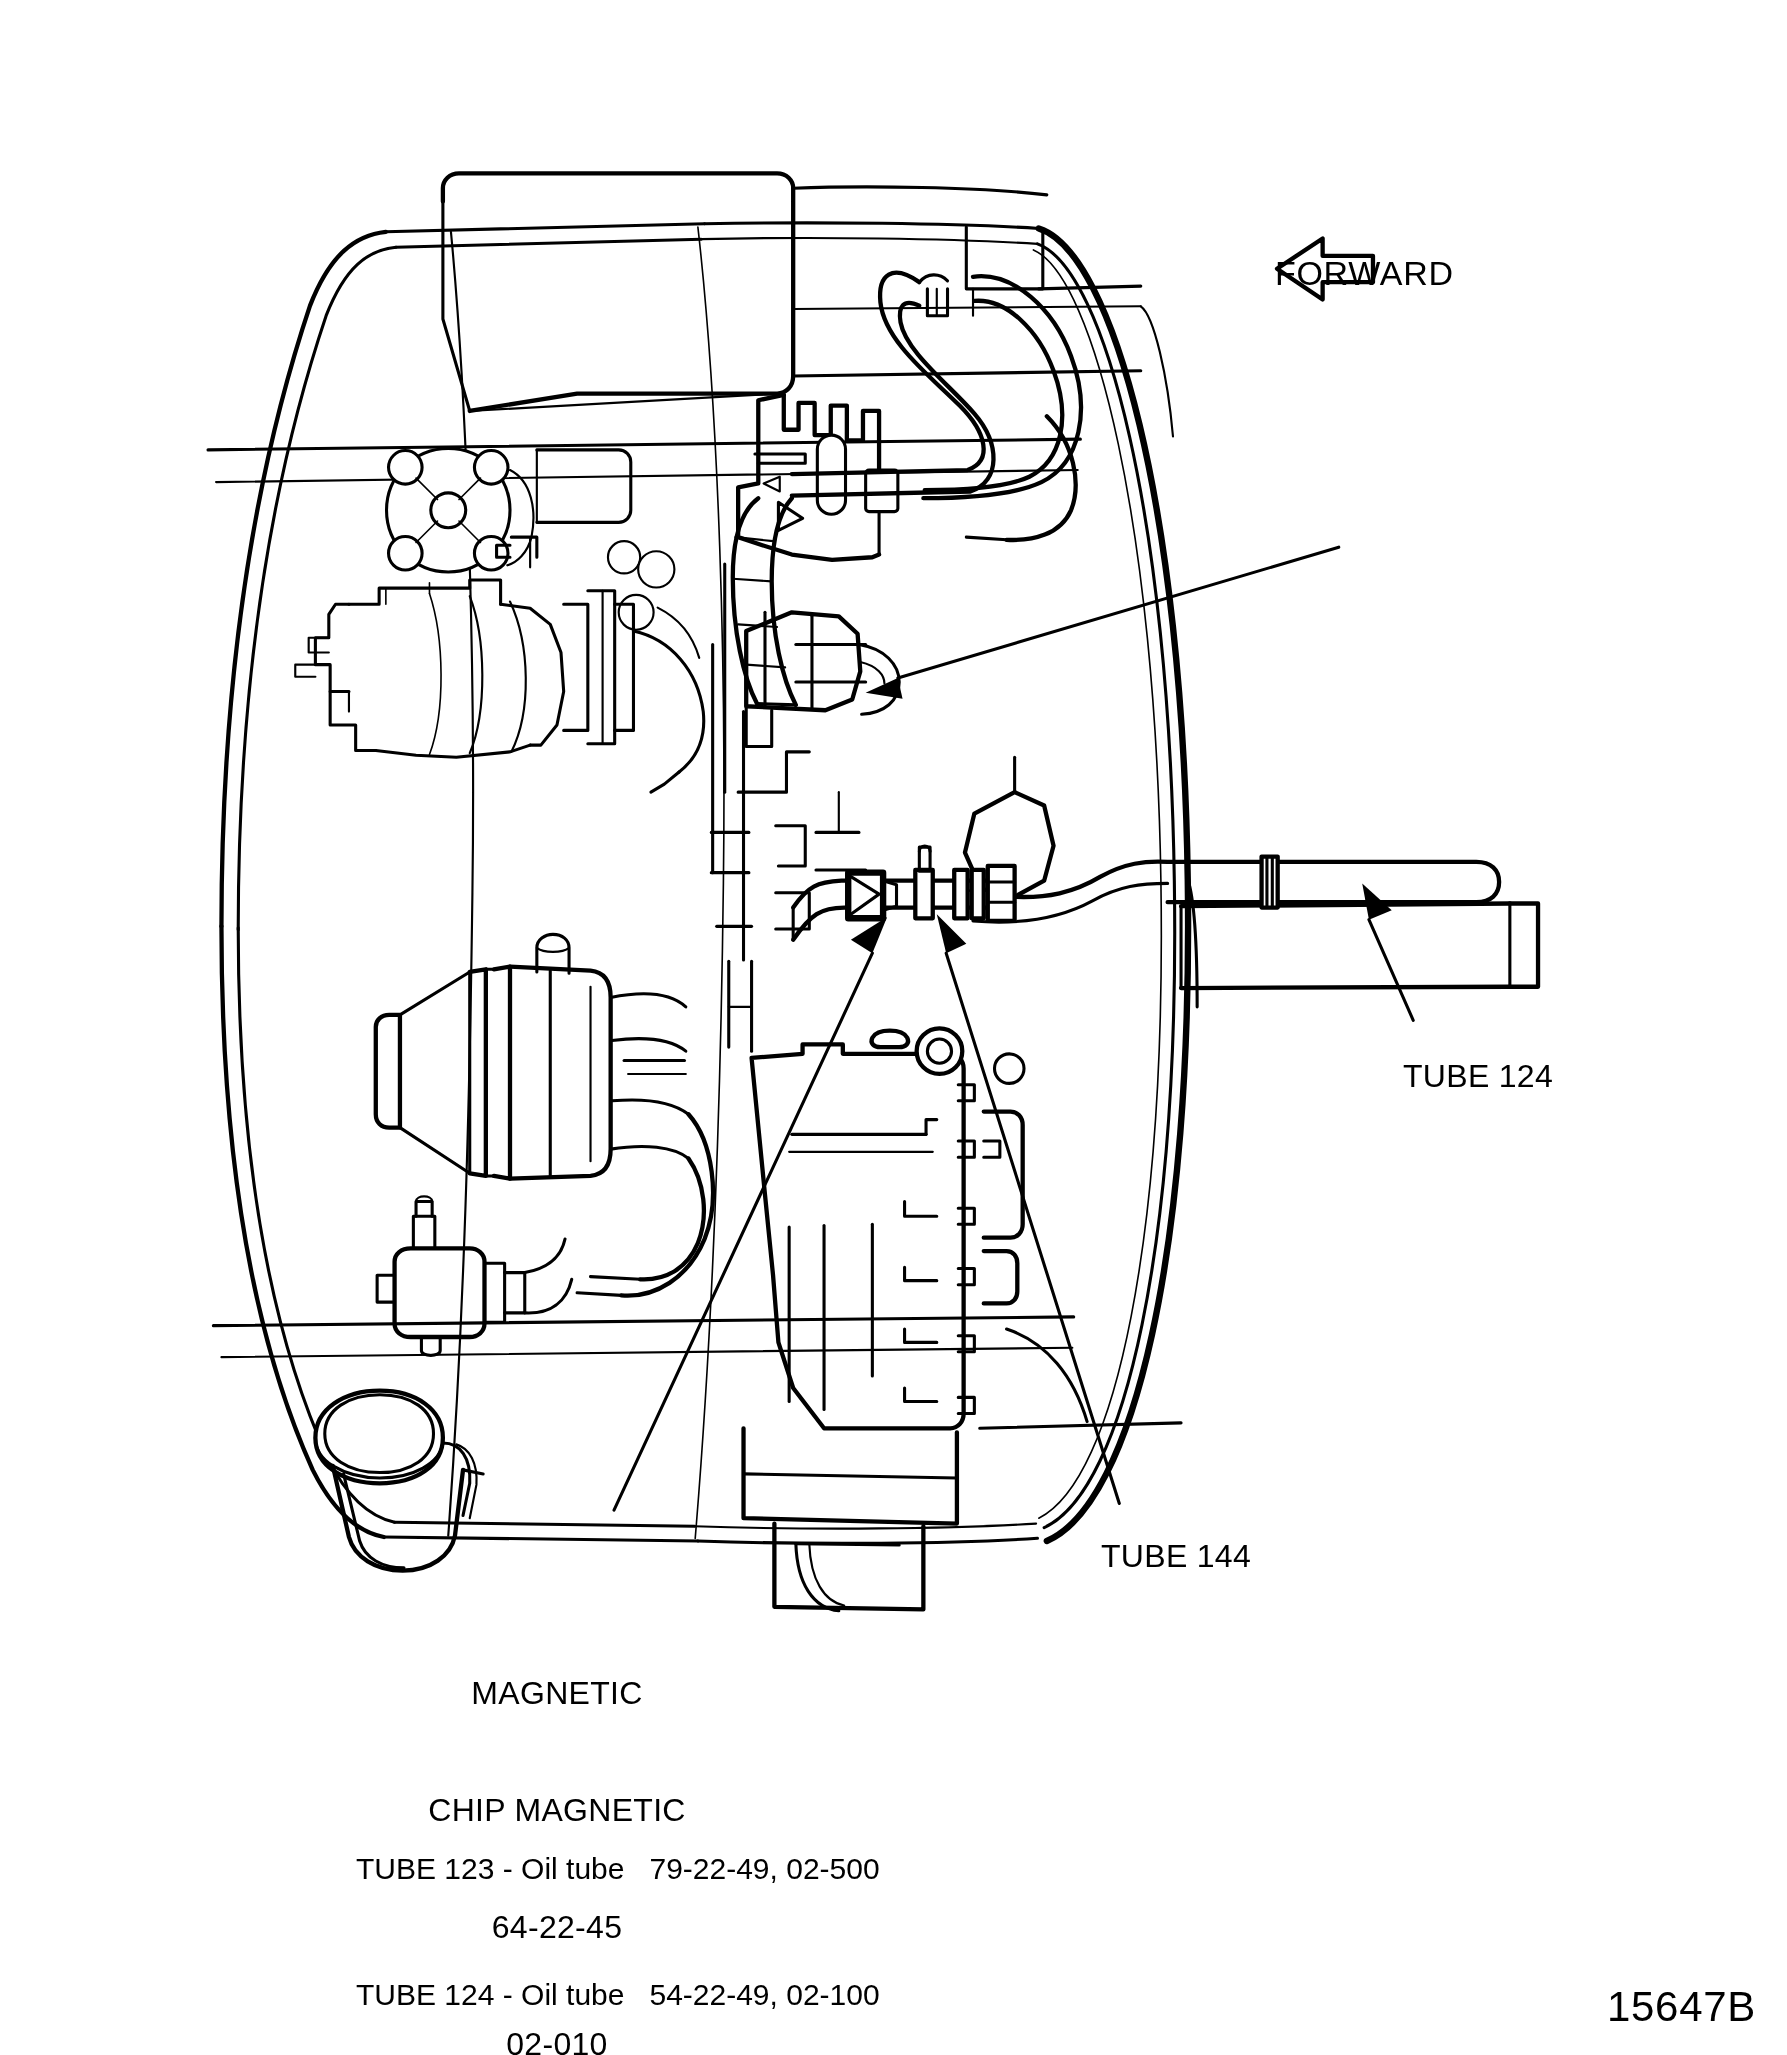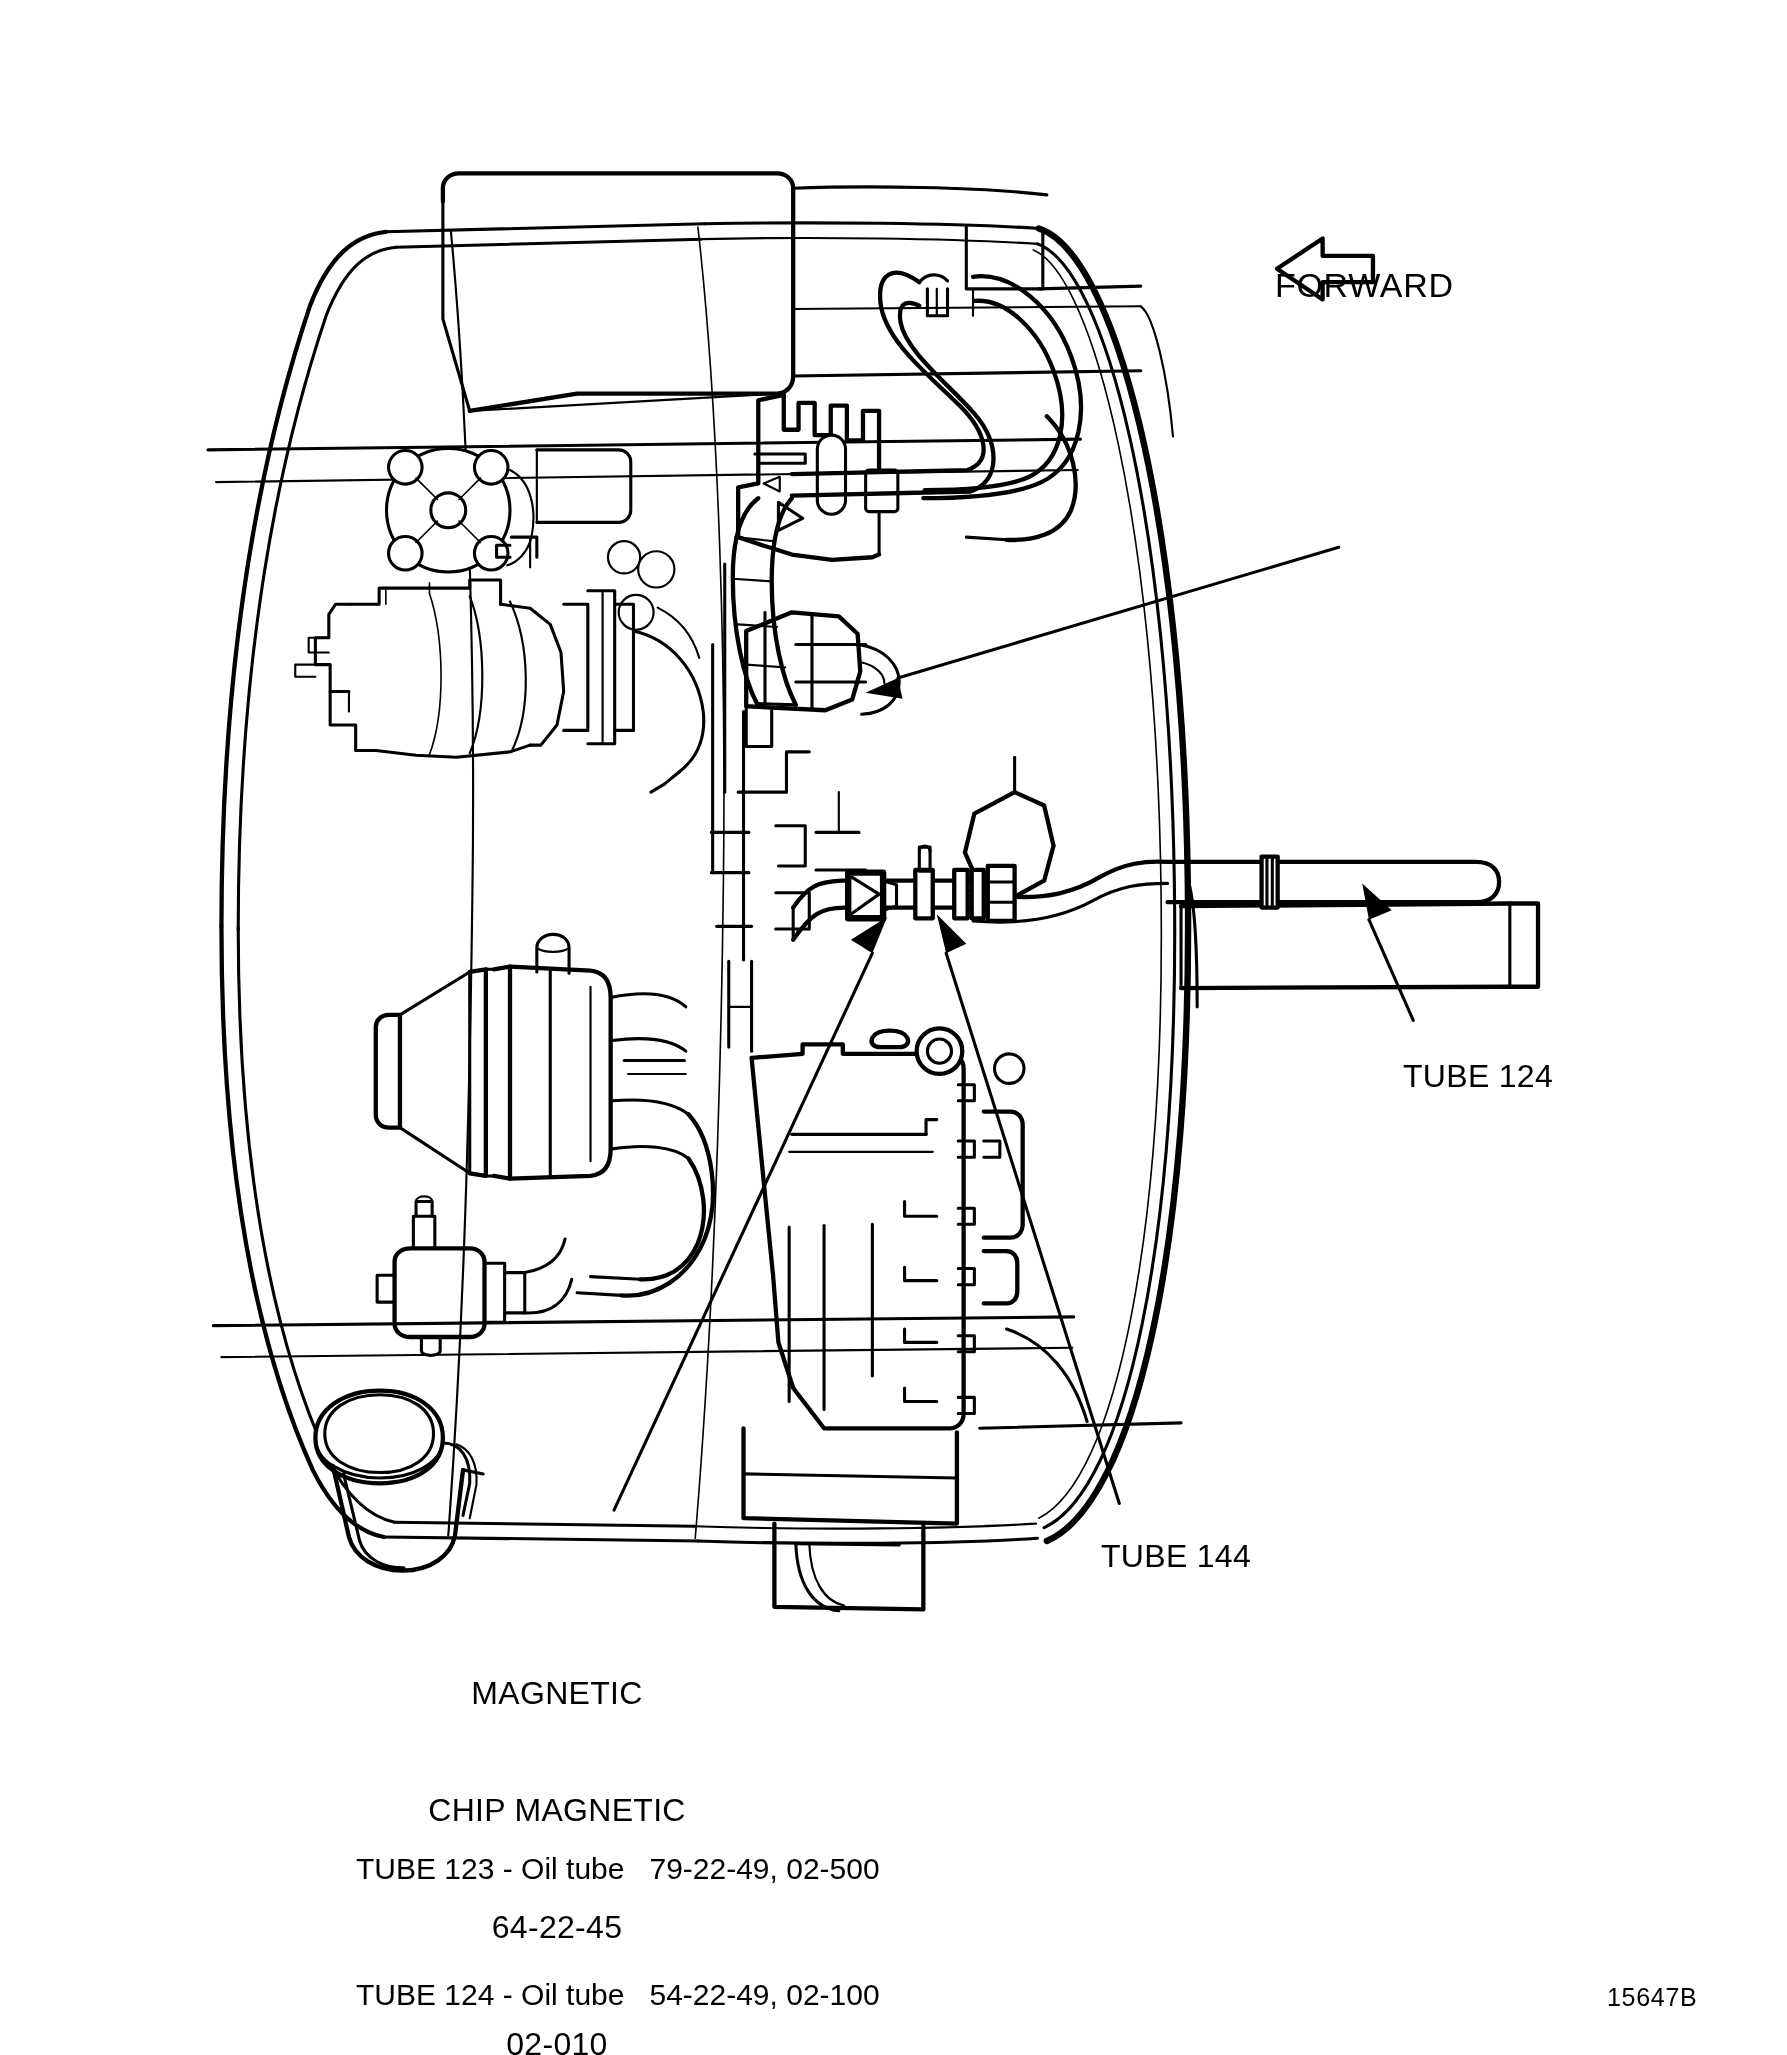--- a/index.html
+++ b/index.html
@@ -22,21 +22,21 @@
 
   .lbl{
     position:absolute;
     font-family:"Liberation Sans", sans-serif;
     color:#000;
     white-space:pre;
     letter-spacing:0.3px;
   }
   .lbl-big{font-size:32px;line-height:39px;}
   .lbl-leg{font-size:30px;line-height:42px;letter-spacing:0px;}
-  .lbl-fig{font-size:25px;letter-spacing:0.7px;}
+  .lbl-fig{font-size:42px;letter-spacing:0.7px;}
   .ctr{text-align:center;}
 </style>
 </head>
 <body>
 
 <div id="sheet">
 
 <svg id="drawing" viewBox="0 0 2663 3063">
 
   <g>
@@ -365,21 +365,21 @@
 
 <div class="lbl lbl-big" style="left:1101px; top:1537px;">TUBE 144</div>
 
 <div class="lbl lbl-big ctr" style="left:416px; top:1596px; width:282px;">
   <div>MAGNETIC</div>
   <div>CHIP MAGNETIC</div>
   <div>64-22-45</div>
   <div>02-010</div>
 </div>
 
-<div class="lbl" style="left:1275px; top:254px; font-size:34px; letter-spacing:0.7px;margin-top:12px;">FORWARD</div>
+<div class="lbl" style="left:1275px; top:254px; font-size:34px; letter-spacing:0.7px;">FORWARD</div>
 
 <div class="lbl lbl-leg" style="left:356px; top:1764px;">
   <div>TUBE 123 - Oil tube   79-22-49, 02-500</div>
   <div>TUBE 124 - Oil tube   54-22-49, 02-100</div>
 </div>
 
 <div class="lbl lbl-fig" style="left:1607px; top:1983px;">15647B</div>
 
 </div>
 

